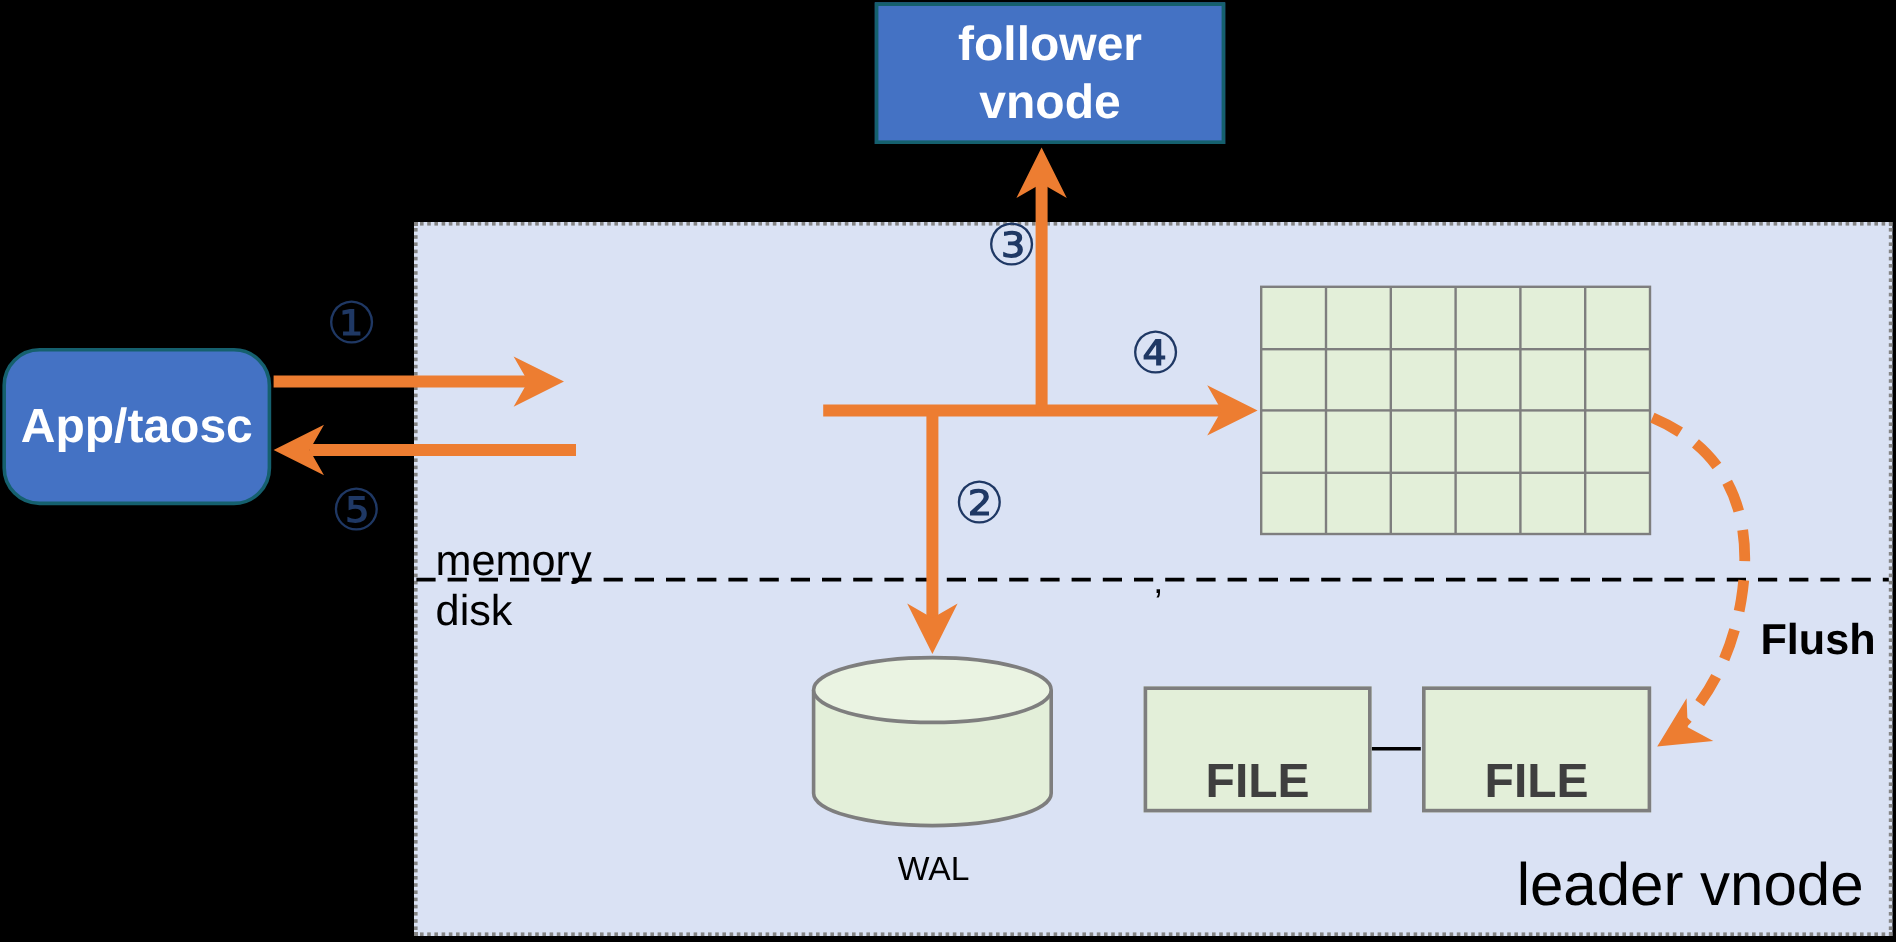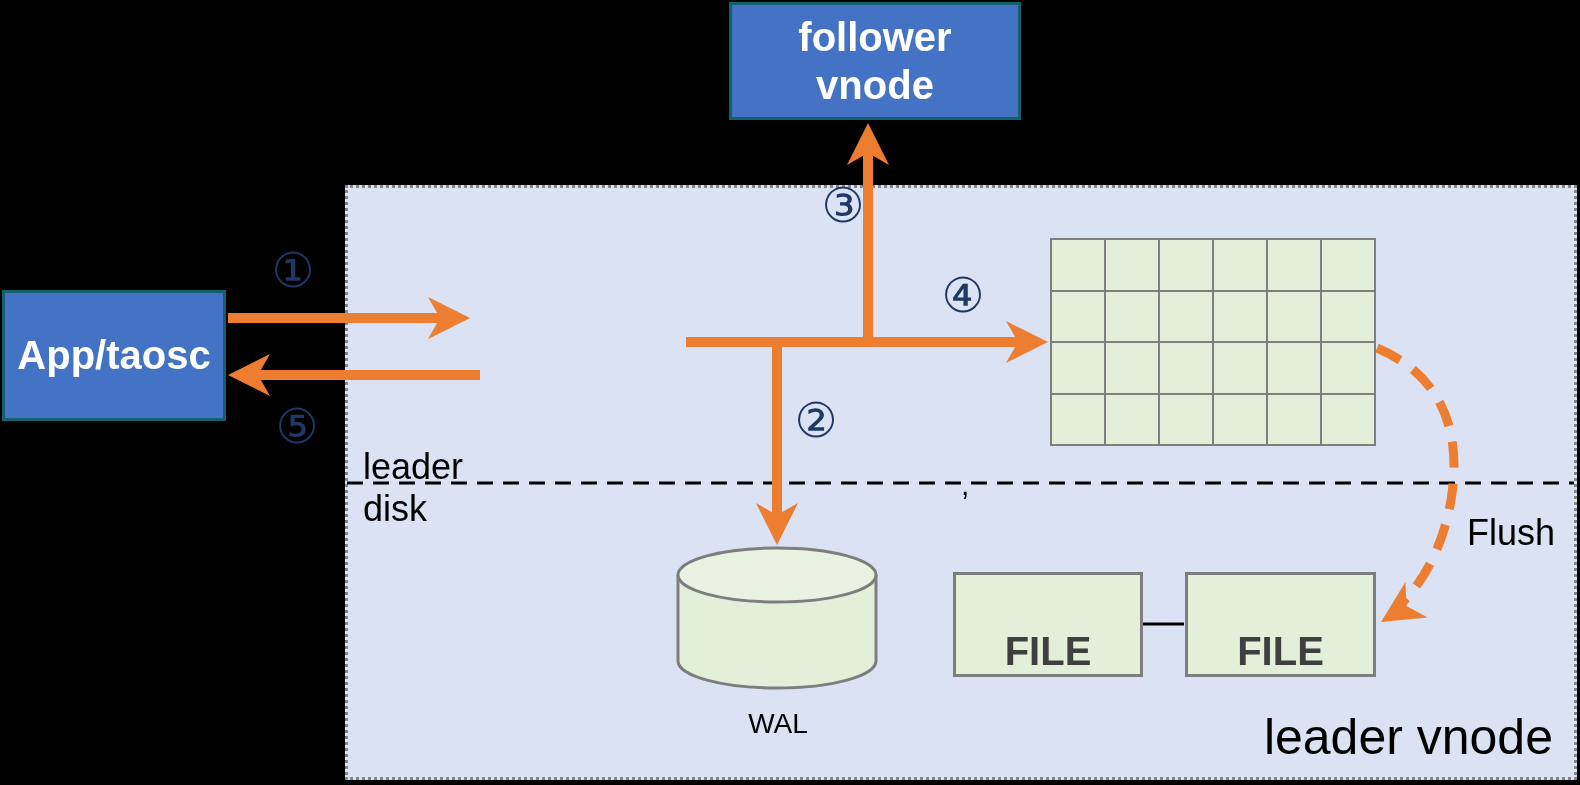--- a/index.html
+++ b/index.html
@@ -15,21 +15,21 @@
   .container-box{
     position:absolute; left:345px; top:185px; width:1232px; height:595px;
     background:var(--container-fill); border:3px dotted var(--container-border);
     box-sizing:border-box;
   }
   .blue-node{
     position:absolute; background:var(--blue-fill); border:3px solid var(--blue-border);
     box-sizing:border-box; display:flex; align-items:center; justify-content:center;
     color:#fff; font-weight:bold; text-align:center;
   }
-  #app-node{ left:2px; top:290px; width:224px; height:131px; font-size:40px; }
+  #app-node{ left:2px; top:290px; width:224px; height:131px; font-size:40px;border-radius:31px; }
   #follower-node{ left:729px; top:2px; width:292px; height:118px; font-size:40px; line-height:1.2; padding:0 43px; }
   #write-node{
     position:absolute; left:475px; top:252px; width:212px; height:188px;
     background:var(--green-fill); border:3px solid var(--green-border); border-radius:50%;
     box-sizing:border-box; display:flex; align-items:center; justify-content:center;
     color:var(--text-dark); font-weight:bold; font-size:44px;
   }
   #memtable-grid{
     position:absolute; left:1050px; top:238px; width:326px; height:208px;
     display:grid; gap:2px; padding:2px; background:var(--green-border); box-sizing:border-box;
@@ -39,21 +39,21 @@
     position:absolute; top:572px; width:190px; height:105px;
     background:var(--green-fill); border:3px solid var(--green-border); box-sizing:border-box;
     display:flex; align-items:flex-end; justify-content:center;
     color:var(--text-dark); font-weight:bold; font-size:40px;
   }
   #file-node-1{ left:953px; }
   #file-node-2{ left:1185px; width:191px; }
   .plain-label{ position:absolute; color:var(--text-black); font-size:36px; line-height:1; white-space:nowrap; }
   #memory-label{ left:363px; top:449px; }
   #disk-label{ left:363px; top:491px; }
-  #flush-label{ left:1467px; top:515px; }
+  #flush-label{ left:1467px; top:515px;font-weight:bold; }
   #wal-label{ left:778px; top:710px; transform:translateX(-50%); font-size:28px; }
   #leader-label{ right:27px; top:712px; font-size:50px; }
   #comma-mark{ left:961px; top:470px; font-size:30px; }
   .step-badge{
     position:absolute; color:var(--navy); font-size:48px; line-height:1;
     transform:translate(-50%,-50%); font-weight:normal;
   }
   svg.layer{ position:absolute; left:0; top:0; pointer-events:none; }
   .sep-line{ stroke:var(--text-black); stroke-width:3; stroke-dasharray:16 10; fill:none; }
   .link-line{ stroke:var(--text-black); stroke-width:3; fill:none; }
@@ -133,21 +133,21 @@
   </div>
 
 
   <div id="file-node-1" class="file-node">
     <span>FILE</span>
   </div>
   <div id="file-node-2" class="file-node">
     <span>FILE</span>
   </div>
 
-  <div id="memory-label" class="plain-label">leader</div>
+  <div id="memory-label" class="plain-label">memory</div>
   <div id="disk-label" class="plain-label">disk</div>
   <div id="flush-label" class="plain-label">Flush</div>
   <div id="wal-label" class="plain-label">WAL</div>
   <div id="leader-label" class="plain-label">leader vnode</div>
   <div id="comma-mark" class="plain-label">,</div>
 
   <div class="step-badge" style="left:293px; top:271px;">①</div>
   <div class="step-badge" style="left:816px; top:421px;">②</div>
   <div class="step-badge" style="left:843px; top:206px;">③</div>
   <div class="step-badge" style="left:963px; top:296px;">④</div>

